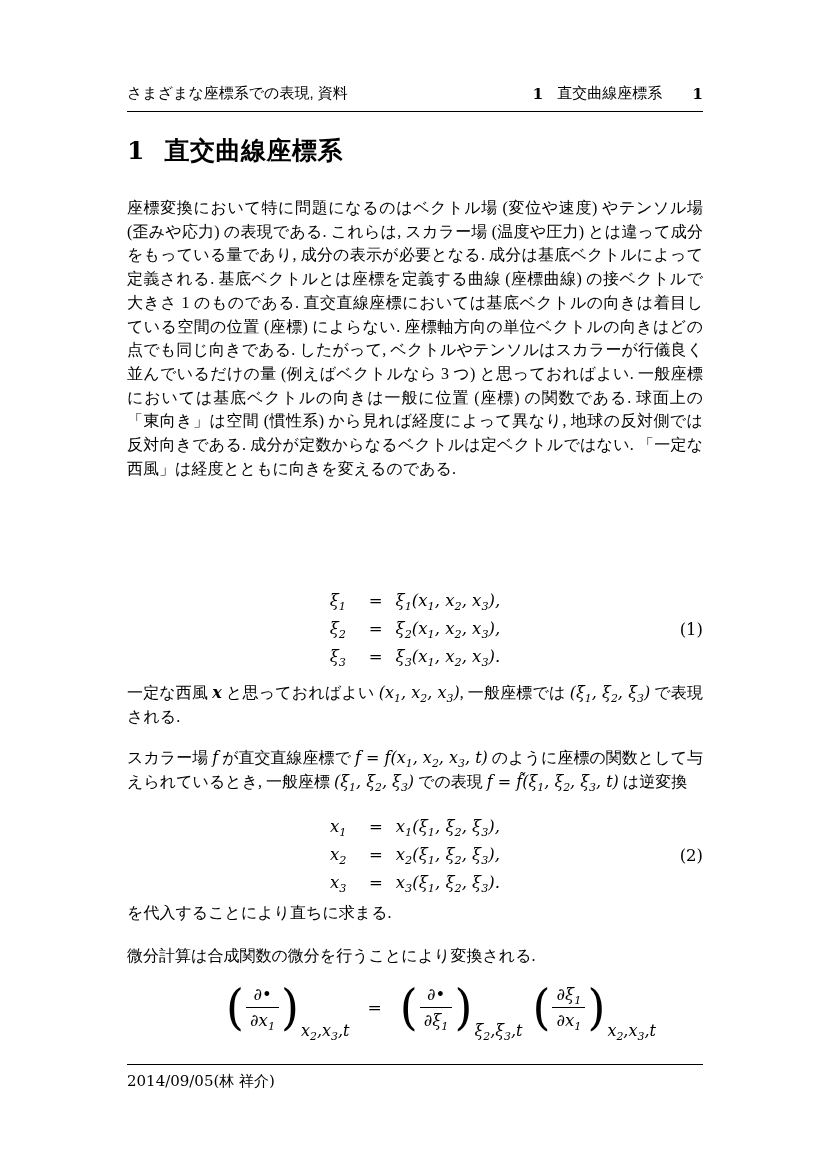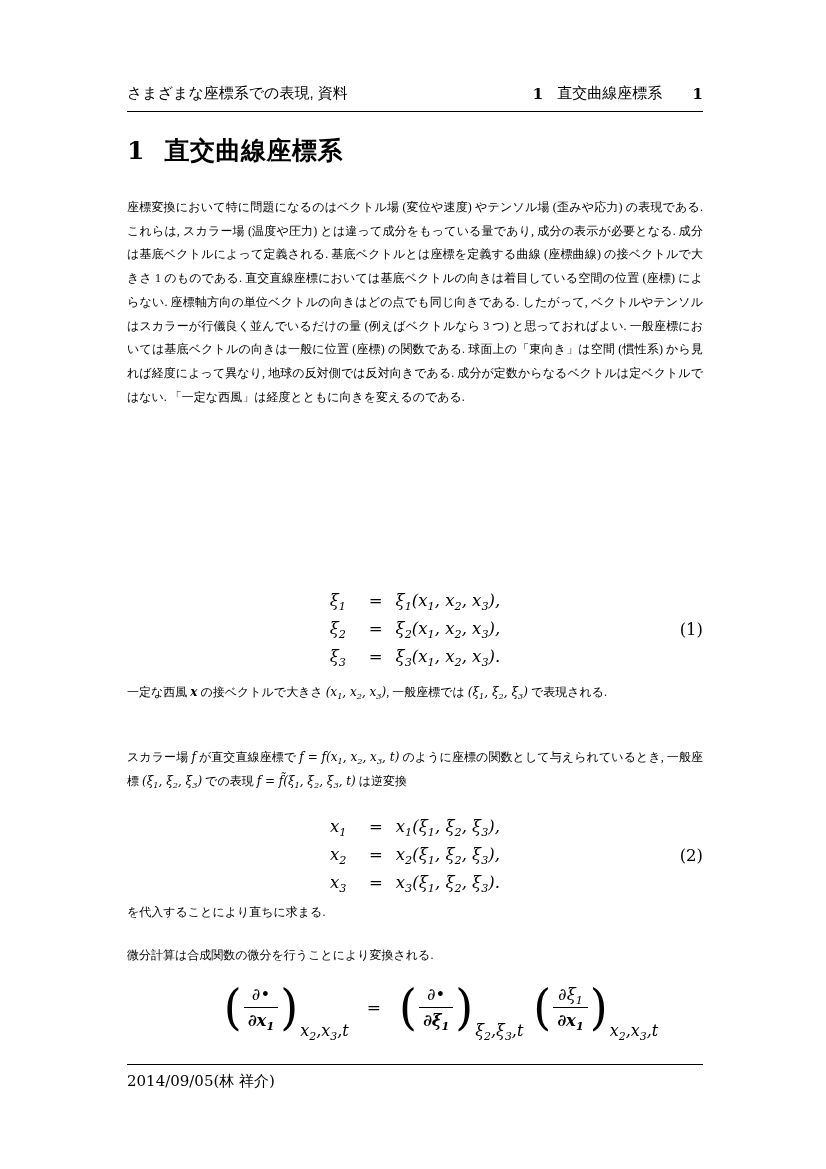--- a/index.html
+++ b/index.html
@@ -27,21 +27,21 @@
   .header .secref { display:flex; gap:14px; }
   .hnum { font-family:"DejaVu Serif", serif; font-weight:bold; font-size:15.5px; }
 
   
   .heading { top:134px; display:flex; align-items:baseline; gap:20px; }
   .heading .num { font-family:"DejaVu Serif", serif; font-weight:bold; font-size:25px; }
   .heading .ttl { font-family:"Liberation Sans", sans-serif; font-weight:bold; font-size:25px; letter-spacing:0.5px; }
 
   
   .para {
-    font-size:12px; line-height:23.7px;
+    font-size:16px; line-height:23.7px;
     text-align:justify;
   }
   .p1 { top:196px; } .p2 { top:498px; } .p3 { top:681px; }
   .p4 { top:746px; } .p5 { top:901px; } .p6 { top:944px; }
 
   
   .mi { font-family:"DejaVu Serif", serif; font-style:italic; }
   .mi sub { font-size:68%; line-height:0; }
   .mb { font-weight:bold; }
 
@@ -60,21 +60,21 @@
   .eq3 { top:972px; height:70px; align-items:center; }
   .eq3-inner { display:flex; align-items:center; transform:translateX(26px); }
   .pgroup { display:flex; align-items:center; }
   .bigp {
     font-family:"DejaVu Serif", serif; font-style:normal;
     font-size:46px; line-height:0; font-weight:400;
     transform:scaleY(1.05);
   }
   .frac { display:inline-flex; flex-direction:column; align-items:center; font-size:16.5px; margin:0 2px; }
   .frac .num { padding:0 4px 3px; }
-  .frac .den { border-top:1px solid #000; padding:3px 4px 0;font-weight:bold; }
+  .frac .den { border-top:1px solid #000; padding:3px 4px 0; }
   .psub { font-size:16px; align-self:flex-end; transform:translateY(10px); margin-left:2px; white-space:nowrap; }
   .eq3 .rel { margin:0 18px; font-style:normal; font-family:"DejaVu Serif", serif; font-size:17px; }
 
   
   .footer {
     top:1064px;
     border-top:1px solid #000;
     padding-top:7px;
     display:flex; justify-content:space-between;
     font-family:"DejaVu Serif", serif;
@@ -118,21 +118,21 @@
       </div>
       <div class="eqrow">
         <span class="mi lhs">ξ<sub>3</sub></span>
         <span class="rel">=</span>
         <span class="mi">ξ<sub>3</sub>(x<sub>1</sub>, x<sub>2</sub>, x<sub>3</sub>).</span>
       </div>
     </div>
     <span class="eqnum">(1)</span>
   </div>
 
-  <div class="blk para p3"><span>一定な西風 </span><span class="mi mb">x</span><span> の接ベクトルで大きさ </span><span class="mi">(x<sub>1</sub>, x<sub>2</sub>, x<sub>3</sub>)</span><span>, 一般座標では </span><span class="mi">(ξ<sub>1</sub>, ξ<sub>2</sub>, ξ<sub>3</sub>)</span><span> で表現される.</span></div>
+  <div class="blk para p3"><span>一定な西風 </span><span class="mi mb">x</span><span> と思っておればよい </span><span class="mi">(x<sub>1</sub>, x<sub>2</sub>, x<sub>3</sub>)</span><span>, 一般座標では </span><span class="mi">(ξ<sub>1</sub>, ξ<sub>2</sub>, ξ<sub>3</sub>)</span><span> で表現される.</span></div>
   <div class="blk para p4"><span>スカラー場 </span><span class="mi">f</span><span> が直交直線座標で </span><span class="mi">f = f(x<sub>1</sub>, x<sub>2</sub>, x<sub>3</sub>, t)</span><span> のように座標の関数として与えられているとき, 一般座標 </span><span class="mi">(ξ<sub>1</sub>, ξ<sub>2</sub>, ξ<sub>3</sub>)</span><span> での表現 </span><span class="mi">f = f̃(ξ<sub>1</sub>, ξ<sub>2</sub>, ξ<sub>3</sub>, t)</span><span> は逆変換</span></div>
 
   <div class="blk disp eq2">
     <div class="eqrows">
       <div class="eqrow">
         <span class="mi lhs">x<sub>1</sub></span>
         <span class="rel">=</span>
         <span class="mi">x<sub>1</sub>(ξ<sub>1</sub>, ξ<sub>2</sub>, ξ<sub>3</sub>),</span>
       </div>
       <div class="eqrow">

